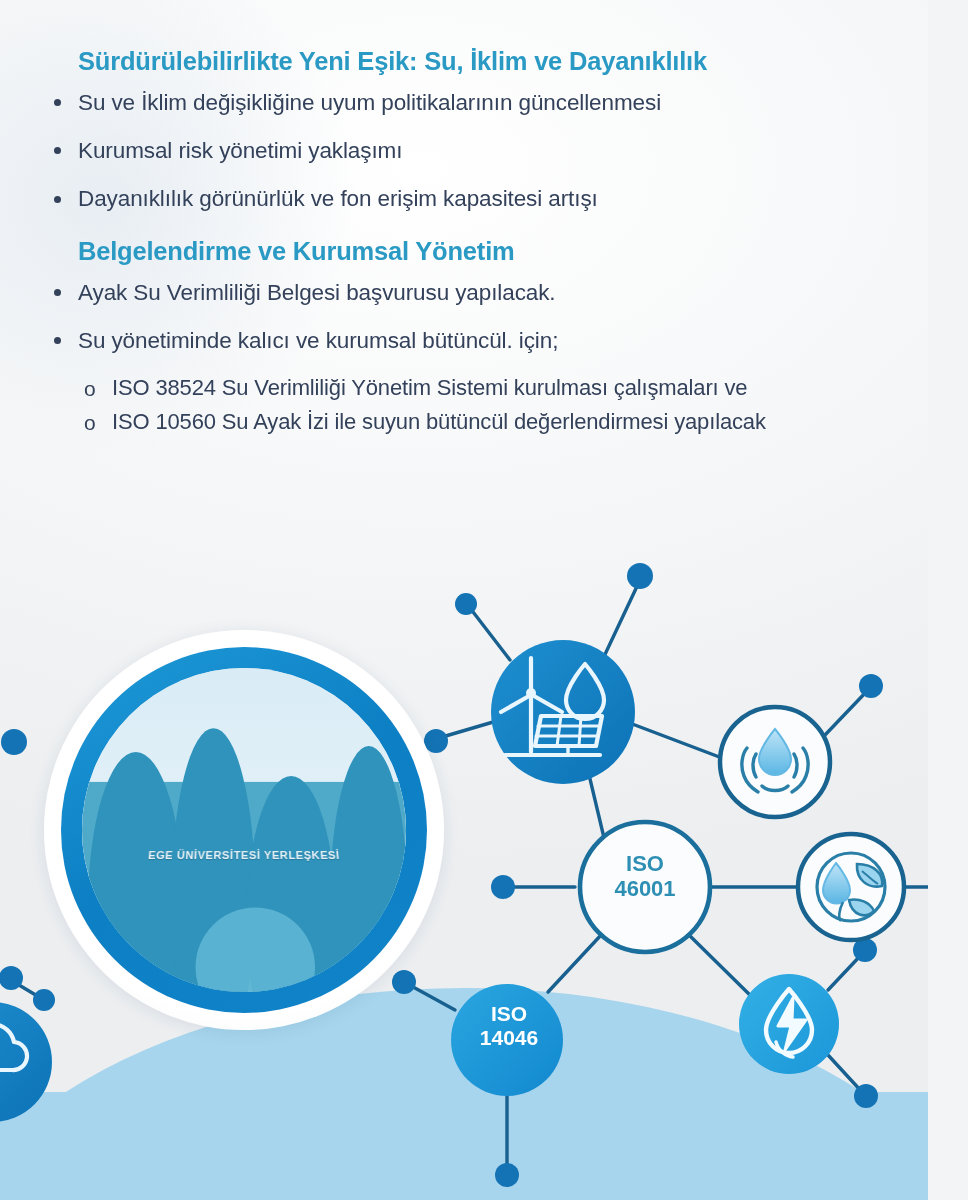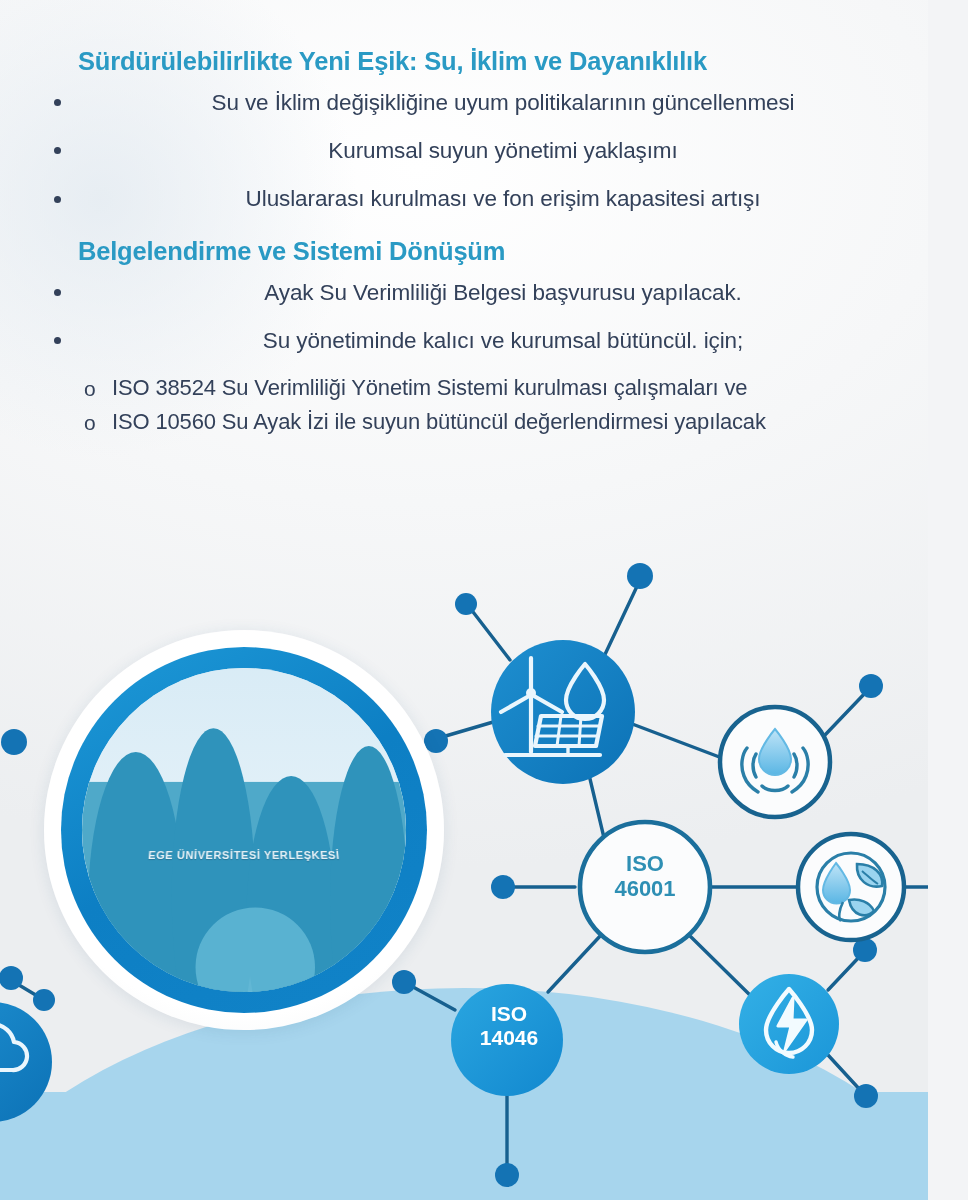--- a/index.html
+++ b/index.html
@@ -59,21 +59,21 @@
     color:#2a9ac4;
     font-size:25.5px;
     font-weight:700;
     letter-spacing:-.2px;
     margin:0 0 10px 34px;
     line-height:1.25;
     white-space:nowrap;
   }
   .section-title.second { color:#2a9ac4; margin-top:22px; }
 
-  ul.bullets { list-style:none; margin:0; padding:0;text-align:center; }
+  ul.bullets { list-style:none; margin:0; padding:0; }
   ul.bullets > li {
     position:relative;
     color:#33415a;
     font-size:22.5px;
     line-height:1.30;
     padding:0 0 0 34px;
     margin:0 0 19px 0;
     letter-spacing:-.1px;
     white-space:nowrap;
   }
@@ -161,31 +161,31 @@
 
     <div class="section">
       <h2 class="section-title">Sürdürülebilirlikte Yeni Eşik: Su, İklim ve Dayanıklılık</h2>
       <ul class="bullets">
         <li>
           <span class="dot"></span>
           <span>Su ve İklim değişikliğine uyum politikalarının güncellenmesi</span>
         </li>
         <li>
           <span class="dot"></span>
-          <span>Kurumsal suyun yönetimi yaklaşımı</span>
+          <span>Kurumsal risk yönetimi yaklaşımı</span>
         </li>
         <li>
           <span class="dot"></span>
-          <span>Uluslararası kurulması ve fon erişim kapasitesi artışı</span>
+          <span>Dayanıklılık görünürlük ve fon erişim kapasitesi artışı</span>
         </li>
       </ul>
     </div>
 
     <div class="section">
-      <h2 class="section-title second">Belgelendirme ve Sistemi Dönüşüm</h2>
+      <h2 class="section-title second">Belgelendirme ve Kurumsal Yönetim</h2>
       <ul class="bullets">
         <li>
           <span class="dot"></span>
           <span>Ayak Su Verimliliği Belgesi başvurusu yapılacak.</span>
         </li>
         <li>
           <span class="dot"></span>
           <span>Su yönetiminde kalıcı ve kurumsal bütüncül. için;</span>
         </li>
       </ul>

